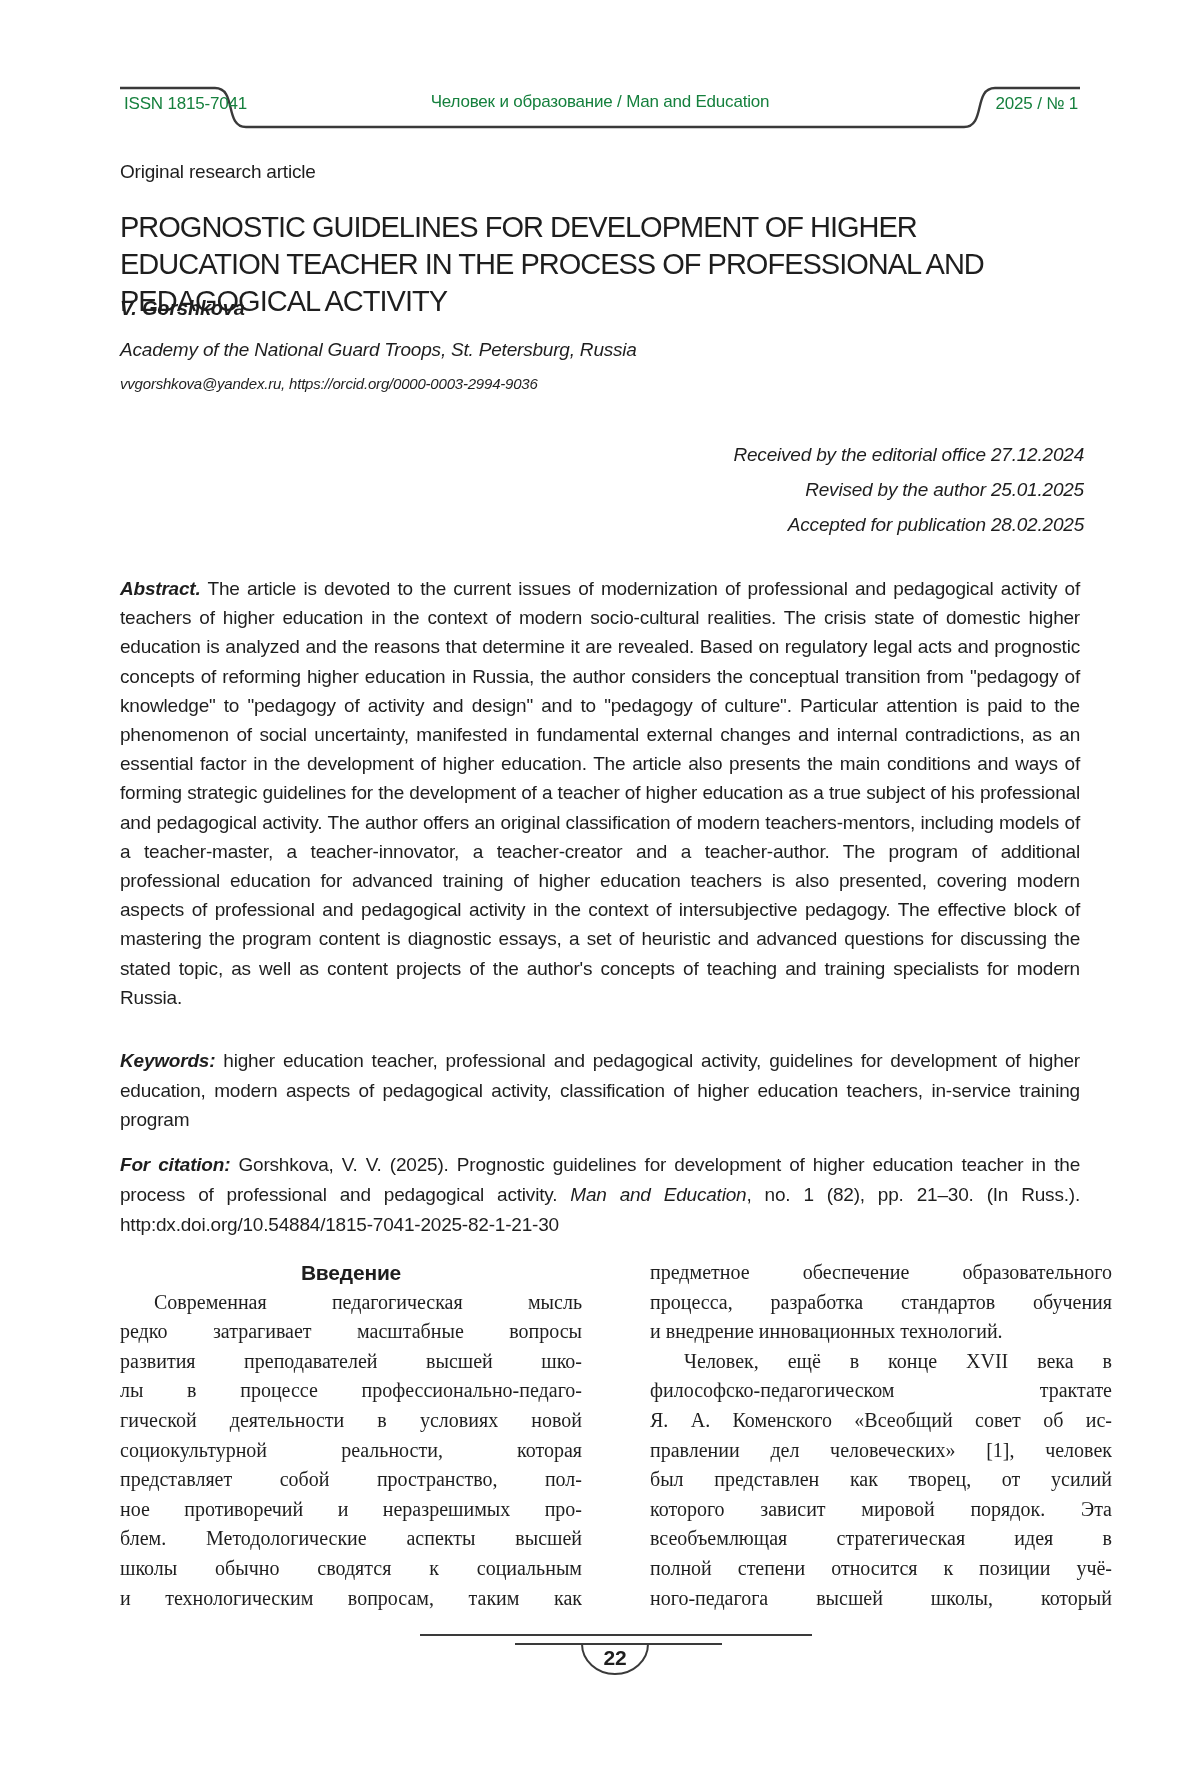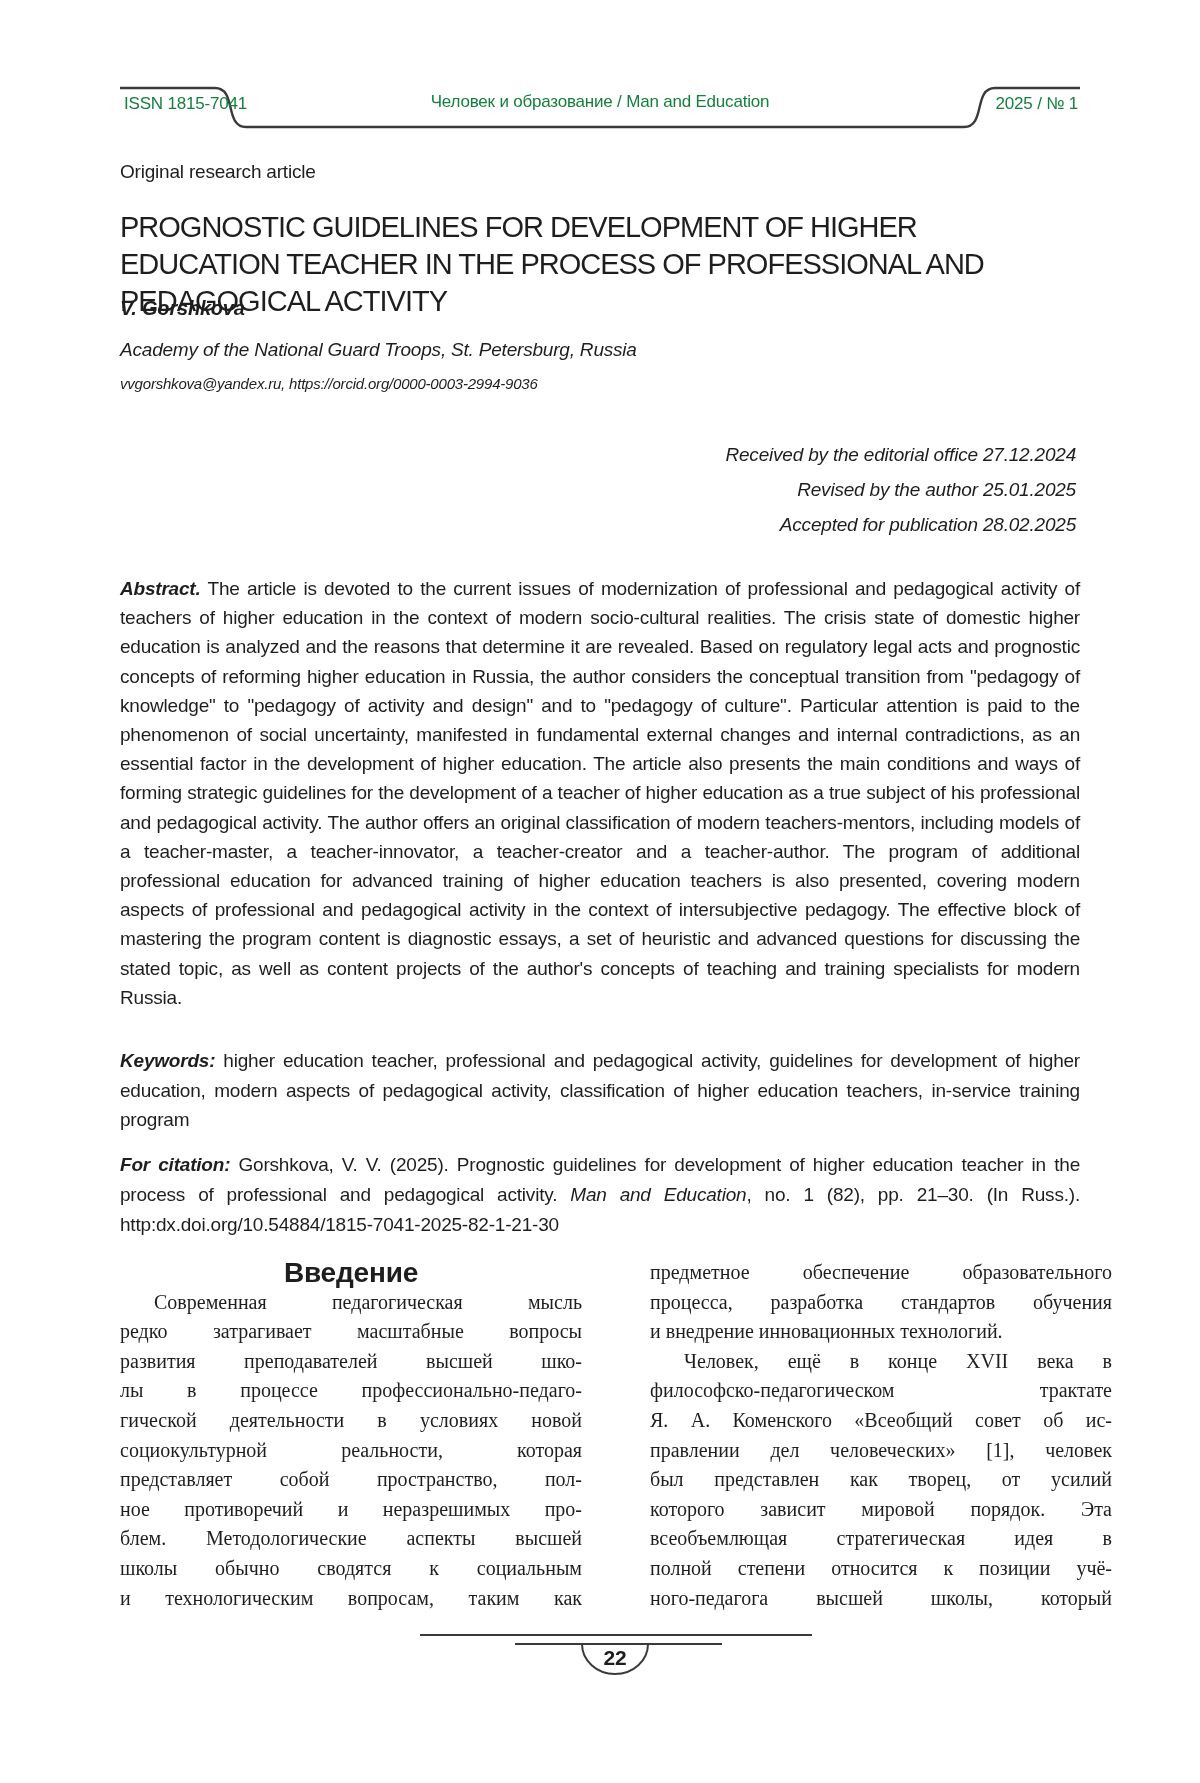--- a/index.html
+++ b/index.html
@@ -21,21 +21,21 @@
   
   .type-label{left:120px;top:161px;font-size:19px;letter-spacing:-0.2px;}
   .title{
     left:120px;top:209px;width:960px;
     font-size:29px;line-height:37px;font-weight:normal;
     letter-spacing:-1px;
   }
   .author{left:120px;top:297px;font-size:20px;font-weight:bold;font-style:italic;letter-spacing:-0.2px;}
   .affil{left:120px;top:339px;font-size:19px;font-style:italic;letter-spacing:-0.2px;}
   .contact{left:120px;top:375px;font-size:15px;font-style:italic;letter-spacing:-0.2px;}
-  .dates{left:116px;top:437px;width:960px;text-align:right;font-size:19px;font-style:italic;line-height:35px;letter-spacing:-0.2px;}
+  .dates{left:124px;top:437px;width:960px;text-align:right;font-size:19px;font-style:italic;line-height:35px;letter-spacing:-0.2px;}
   
   .para{
     left:120px;width:960px;
     font-size:19px;letter-spacing:-0.2px;
     text-align:justify;
   }
   .abstract{top:574px;line-height:29.2px;}
   .keywords{top:1046px;line-height:29.5px;}
   .citation{top:1150px;line-height:30px;}
   .blabel{font-weight:bold;font-style:italic;}
@@ -43,21 +43,21 @@
   
   .col{
     font-family:"Liberation Serif",serif;
     font-size:20px;line-height:29.6px;
     width:462px;
   }
   .col-left{left:120px;top:1258px;}
   .col-right{left:618px;top:1258px;margin-left:32px;}
   .intro-h{
     font-family:"Liberation Sans",sans-serif;
-    font-weight:bold;font-size:28px;
+    font-weight:bold;font-size:21px;
     text-align:center;line-height:29.6px;
     letter-spacing:-0.2px;
   }
   .jline{text-align:justify;text-align-last:justify;white-space:normal;}
   .jline.end{text-align-last:left;}
   .jline.indent{text-indent:34px;}
   
   .pageno{
     left:400px;top:1646px;width:430px;text-align:center;
     font-size:21px;font-weight:bold;color:#1e1e1e;letter-spacing:-0.2px;

